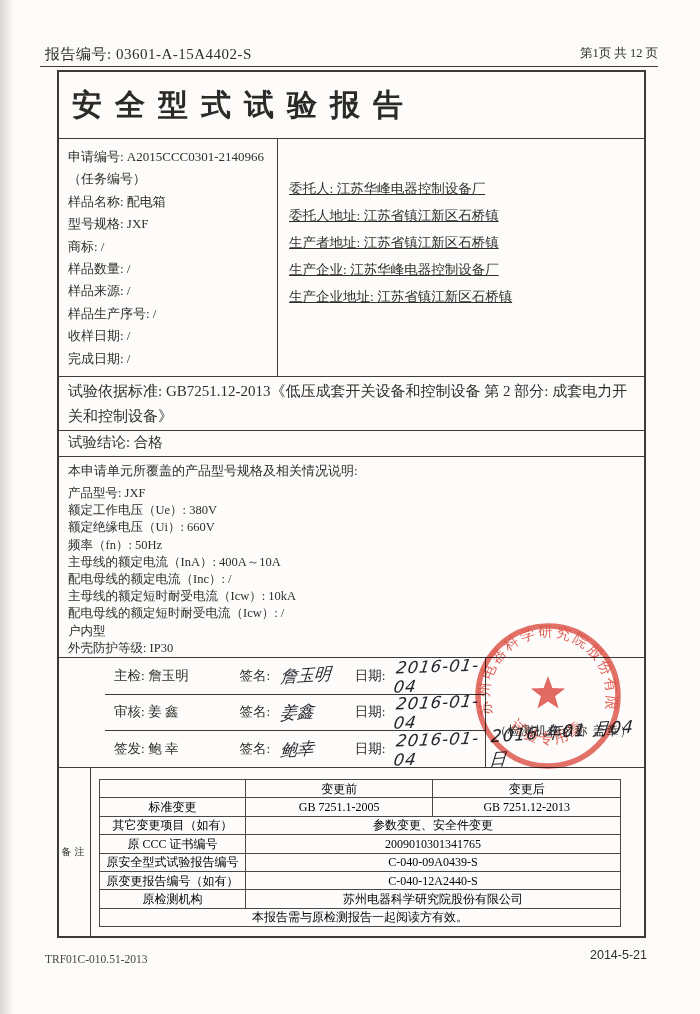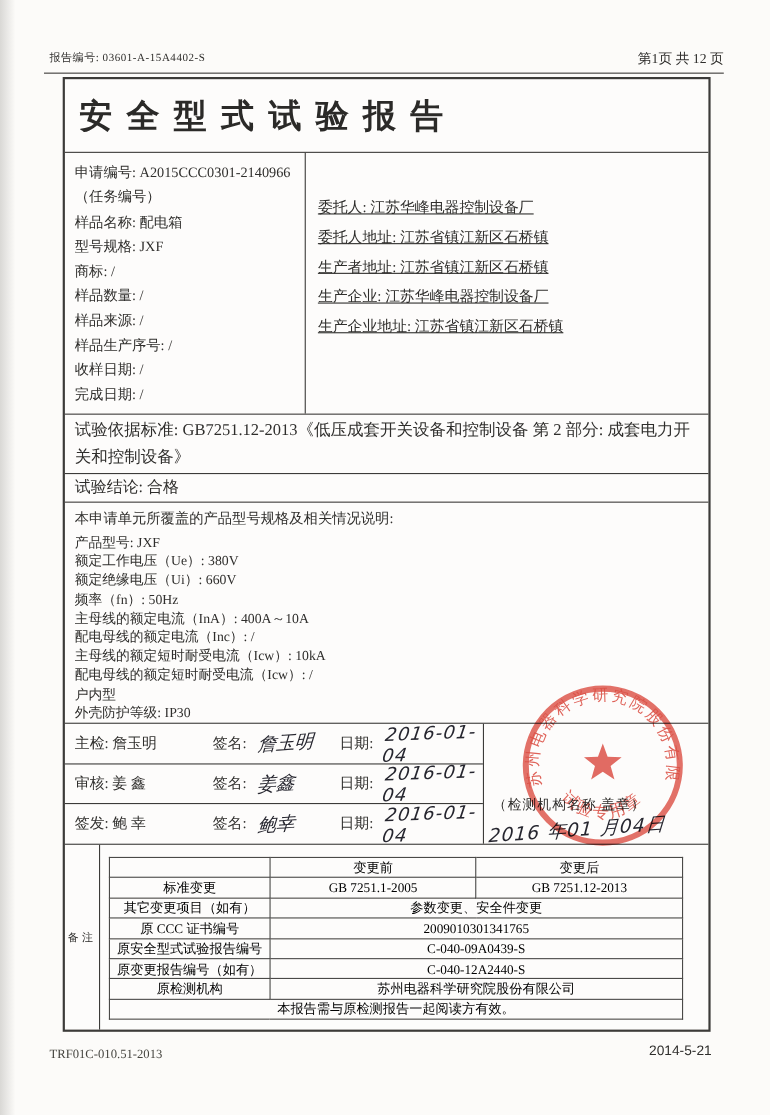--- a/index.html
+++ b/index.html
@@ -5,21 +5,21 @@
   * { margin:0; padding:0; box-sizing:border-box; }
   html,body { width:700px; height:1014px; }
   body {
     font-family: "Liberation Serif", "DejaVu Serif", serif;
     background:#fcfbf9; color:#2f2e2c; position:relative; overflow:hidden;
   }
   #page { position:absolute; inset:0; }
   .scan-edge { position:absolute; left:0; top:0; width:14px; height:1014px;
     background:linear-gradient(to right,#d9d8d5,rgba(255,255,255,0)); }
 
-  .hdr-left { position:absolute; left:45px; top:45px; font-size:10px; letter-spacing:.5px; }
+  .hdr-left { position:absolute; left:45px; top:45px; font-size:15px; letter-spacing:.5px; }
   .hdr-right { position:absolute; right:42px; top:45px; font-size:12.5px; }
   .hdr-line { position:absolute; left:40px; top:66px; width:618px; border-top:1.5px solid #3c3b39; }
 
   .main-table { position:absolute; left:57px; top:70px; width:589px; height:868px;
     border:2px solid #3c3b39; background:rgba(255,255,255,.35); }
   .sec { border-top:1.5px solid #3c3b39; width:100%; }
   .sec:first-child { border-top:none; }
 
   .sec-title { height:66px; display:flex; align-items:center; }
   .doc-title { font-size:30px; letter-spacing:13px; font-weight:600; text-indent:13px; color:#2b2a28; }
@@ -29,21 +29,21 @@
   .info-left p { font-size:13px; line-height:22.4px; white-space:nowrap; }
   .info-right { flex:1; padding:36px 4px 0 11px;text-decoration:underline; }
   .info-right p { font-size:13.5px; line-height:27px; white-space:nowrap; }
 
   .sec-standard { height:54px; padding:2px 9px; font-size:15px; line-height:25px; }
   .sec-conclusion { height:26px; padding:2px 9px; font-size:14.5px; }
   .sec-coverage { height:201px; padding:5px 9px; }
   .coverage-heading { font-size:13px; margin-bottom:5px; }
   .coverage-list p { font-size:12.5px; line-height:17.2px; white-space:nowrap; }
 
-  .sec-signature { height:110px; display:flex; }
+  .sec-signature { height:110px; display:flex;padding-left:46px; }
   .sig-left { width:380px; display:flex; flex-direction:column; }
   .sig-row { height:36.6px; border-bottom:1.5px solid #3c3b39; display:flex; align-items:center;
     padding-left:9px; font-size:13.5px; }
   .sig-row:last-child { border-bottom:none; }
   .sig-role { width:148px; }
   .sig-label { width:48px; }
   .sig-script { width:88px; }
   .hand { font-family:"DejaVu Sans", sans-serif; font-style:italic; color:#26262f;
     display:inline-block; transform:rotate(-4deg) skewX(-8deg); }
   .sig-script .hand { font-size:17px; }

